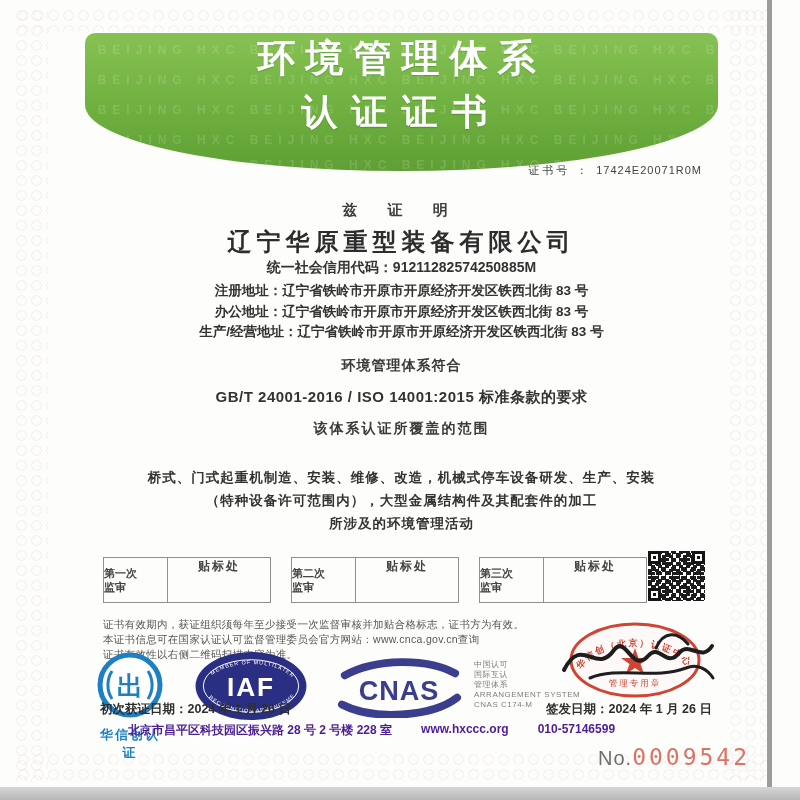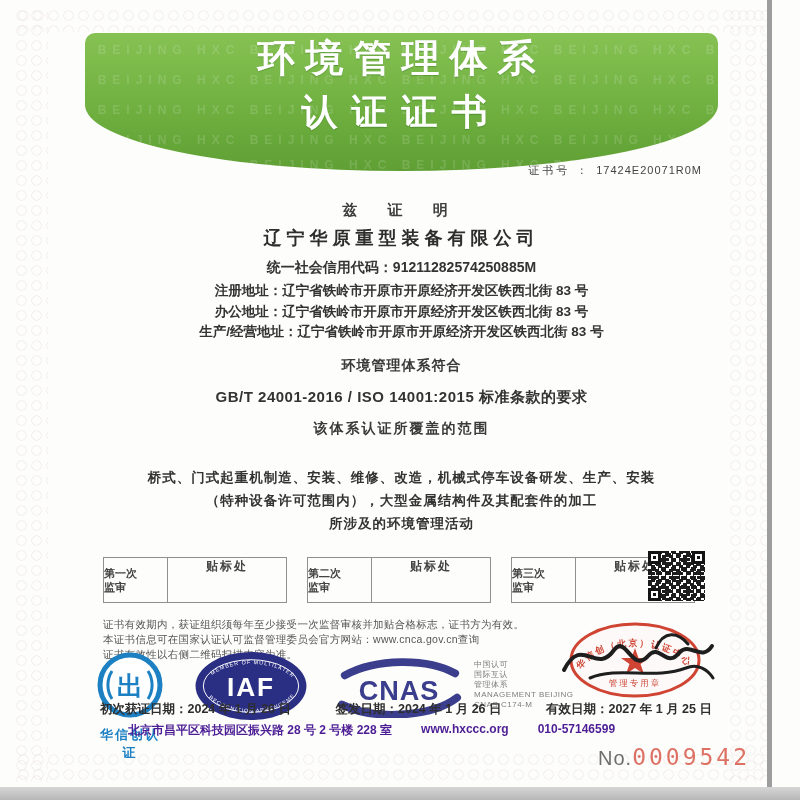--- a/index.html
+++ b/index.html
@@ -30,35 +30,35 @@
     font-size:12px; letter-spacing:6px; font-weight:700; color:rgba(255,255,255,.14); }
   .header h1 { position:relative; color:#ffffff; font-weight:700; }
   .title1 { font-size:38px; letter-spacing:10px; text-shadow:0 1px 1px rgba(0,60,0,.25); }
   .title2 { padding-top:4px; font-size:36px; letter-spacing:14px; text-shadow:0 1px 1px rgba(0,60,0,.25); }
 
   .cert-no { position:absolute; top:163px; right:98px; font-size:11px; color:#434343; letter-spacing:1px; }
   .cert-no .lbl { letter-spacing:3px; margin-right:6px; }
 
   .center-line { position:absolute; left:85px; width:633px; text-align:center; color:#333; }
   .statement { top:201px; font-size:15px; font-weight:700; letter-spacing:13px; color:#3e3e3e; }
-  .company   { top:226px; font-size:18px; font-weight:700; letter-spacing:5px; color:#2d2d2d; }
+  .company   { top:226px; font-size:24px; font-weight:700; letter-spacing:5px; color:#2d2d2d; }
   .credit    { top:259px; font-size:14px; font-weight:700; color:#333;text-align:center; }
   .addresses { top:281px; font-size:13.5px; font-weight:700; color:#333; line-height:20.5px; }
   .conform   { top:357px; font-size:14px; font-weight:700; color:#3a3a3a; letter-spacing:1px; }
   .standard  { top:388px; font-size:15px; font-weight:700; color:#333; letter-spacing:.5px; }
   .scopehead { top:420px; font-size:14px; font-weight:700; color:#3a3a3a; letter-spacing:2px; }
   .scope     { top:466px; font-size:13.5px; font-weight:700; color:#333; line-height:23px; letter-spacing:1px; }
 
   
   .audit-row { position:absolute; left:103px; top:557px; display:flex; gap:20px; }
   .audit-group { display:flex; }
   .cell { border:1px solid #8f8f8f; height:46px; display:flex; align-items:flex-start; justify-content:center;
     color:#444; font-size:11px; font-weight:700; }
   .cell.period { width:64px; flex-direction:column; line-height:14px; border-right:none; }
-  .cell.sticker { width:120px; font-size:12px; letter-spacing:2px; }
+  .cell.sticker { width:104px; font-size:12px; letter-spacing:2px; }
 
   
   .qr { position:absolute; left:648px; top:551px; width:57px; height:50px; background:
       repeating-conic-gradient(#1c1c1c 0% 25%, transparent 0% 50%) 0 0/7px 7px,
       repeating-conic-gradient(#1c1c1c 0% 25%, transparent 0% 50%) 3px 2px/10px 9px, #fff; }
   .finder { position:absolute; width:13px; height:13px; border:3px solid #141414; background:#fff; }
   .finder::after { content:""; position:absolute; left:2px; top:2px; width:3px; height:3px; background:#141414; }
   .f1 { left:0; top:0; } .f2 { right:0; top:0; } .f3 { left:0; bottom:0; }
 
   .notes { position:absolute; left:103px; top:617px; font-size:10.5px; color:#555; line-height:15px; letter-spacing:.3px; }
@@ -186,21 +186,21 @@
       <path d="M10,20 C42,2 96,2 124,18" fill="none" stroke="#3b3e8d" stroke-width="8" stroke-linecap="round"></path>
       <text x="66" y="45" text-anchor="middle" font-size="28" font-weight="bold" fill="#3b3e8d" letter-spacing="1">CNAS</text>
       <path d="M7,50 C40,67 100,63 126,43" fill="none" stroke="#3b3e8d" stroke-width="8" stroke-linecap="round"></path>
     </svg>
   </div>
 
   <div class="accred">
     <div>中国认可</div>
     <div>国际互认</div>
     <div>管理体系</div>
-    <div>MANAGEMENT BEIJING</div>
+    <div>ARRANGEMENT SYSTEM</div>
     <div>CNAS C174-M</div>
   </div>
 
   <div class="seal">
     <svg width="155" height="100" viewBox="0 0 155 100" style="overflow:visible">
       <ellipse cx="75" cy="42" rx="64" ry="36" fill="rgba(255,240,238,.25)" stroke="#cf4433" stroke-width="3"></ellipse>
       <defs>
           <path id="sealArc" d="M20,54 A56,32 0 0 1 130,54"></path>
         </defs>
       <text font-size="9" fill="#cf4433" letter-spacing="2" font-weight="bold">
@@ -212,21 +212,20 @@
         <path d="M4,52 C22,16 36,58 54,32 C66,16 72,56 88,38 C100,24 106,52 120,34 C130,24 142,44 152,28" fill="none" stroke="#1e1e1e" stroke-width="4" stroke-linecap="round"></path>
         <path d="M30,60 C58,48 95,62 126,50 C138,45 148,52 153,60" fill="none" stroke="#1e1e1e" stroke-width="3" stroke-linecap="round"></path>
         <path d="M96,30 C104,12 118,14 128,26" fill="none" stroke="#1e1e1e" stroke-width="3" stroke-linecap="round"></path>
       </g>
     </svg>
   </div>
 
   <div class="dates">
     <span>初次获证日期：2024 年 1 月 26 日</span>
     <span>签发日期：2024 年 1 月 26 日</span>
-    <span>有效日期：2027 年 1 月 25 日</span>
   </div>
 
   <div class="footerline">
     <span>北京市昌平区科技园区振兴路 28 号 2 号楼 228 室</span>
     <span>www.hxccc.org</span>
     <span>010-57146599</span>
   </div>
 
   <div class="serial">
     <span class="no">No.</span><span class="num">0009542</span>

